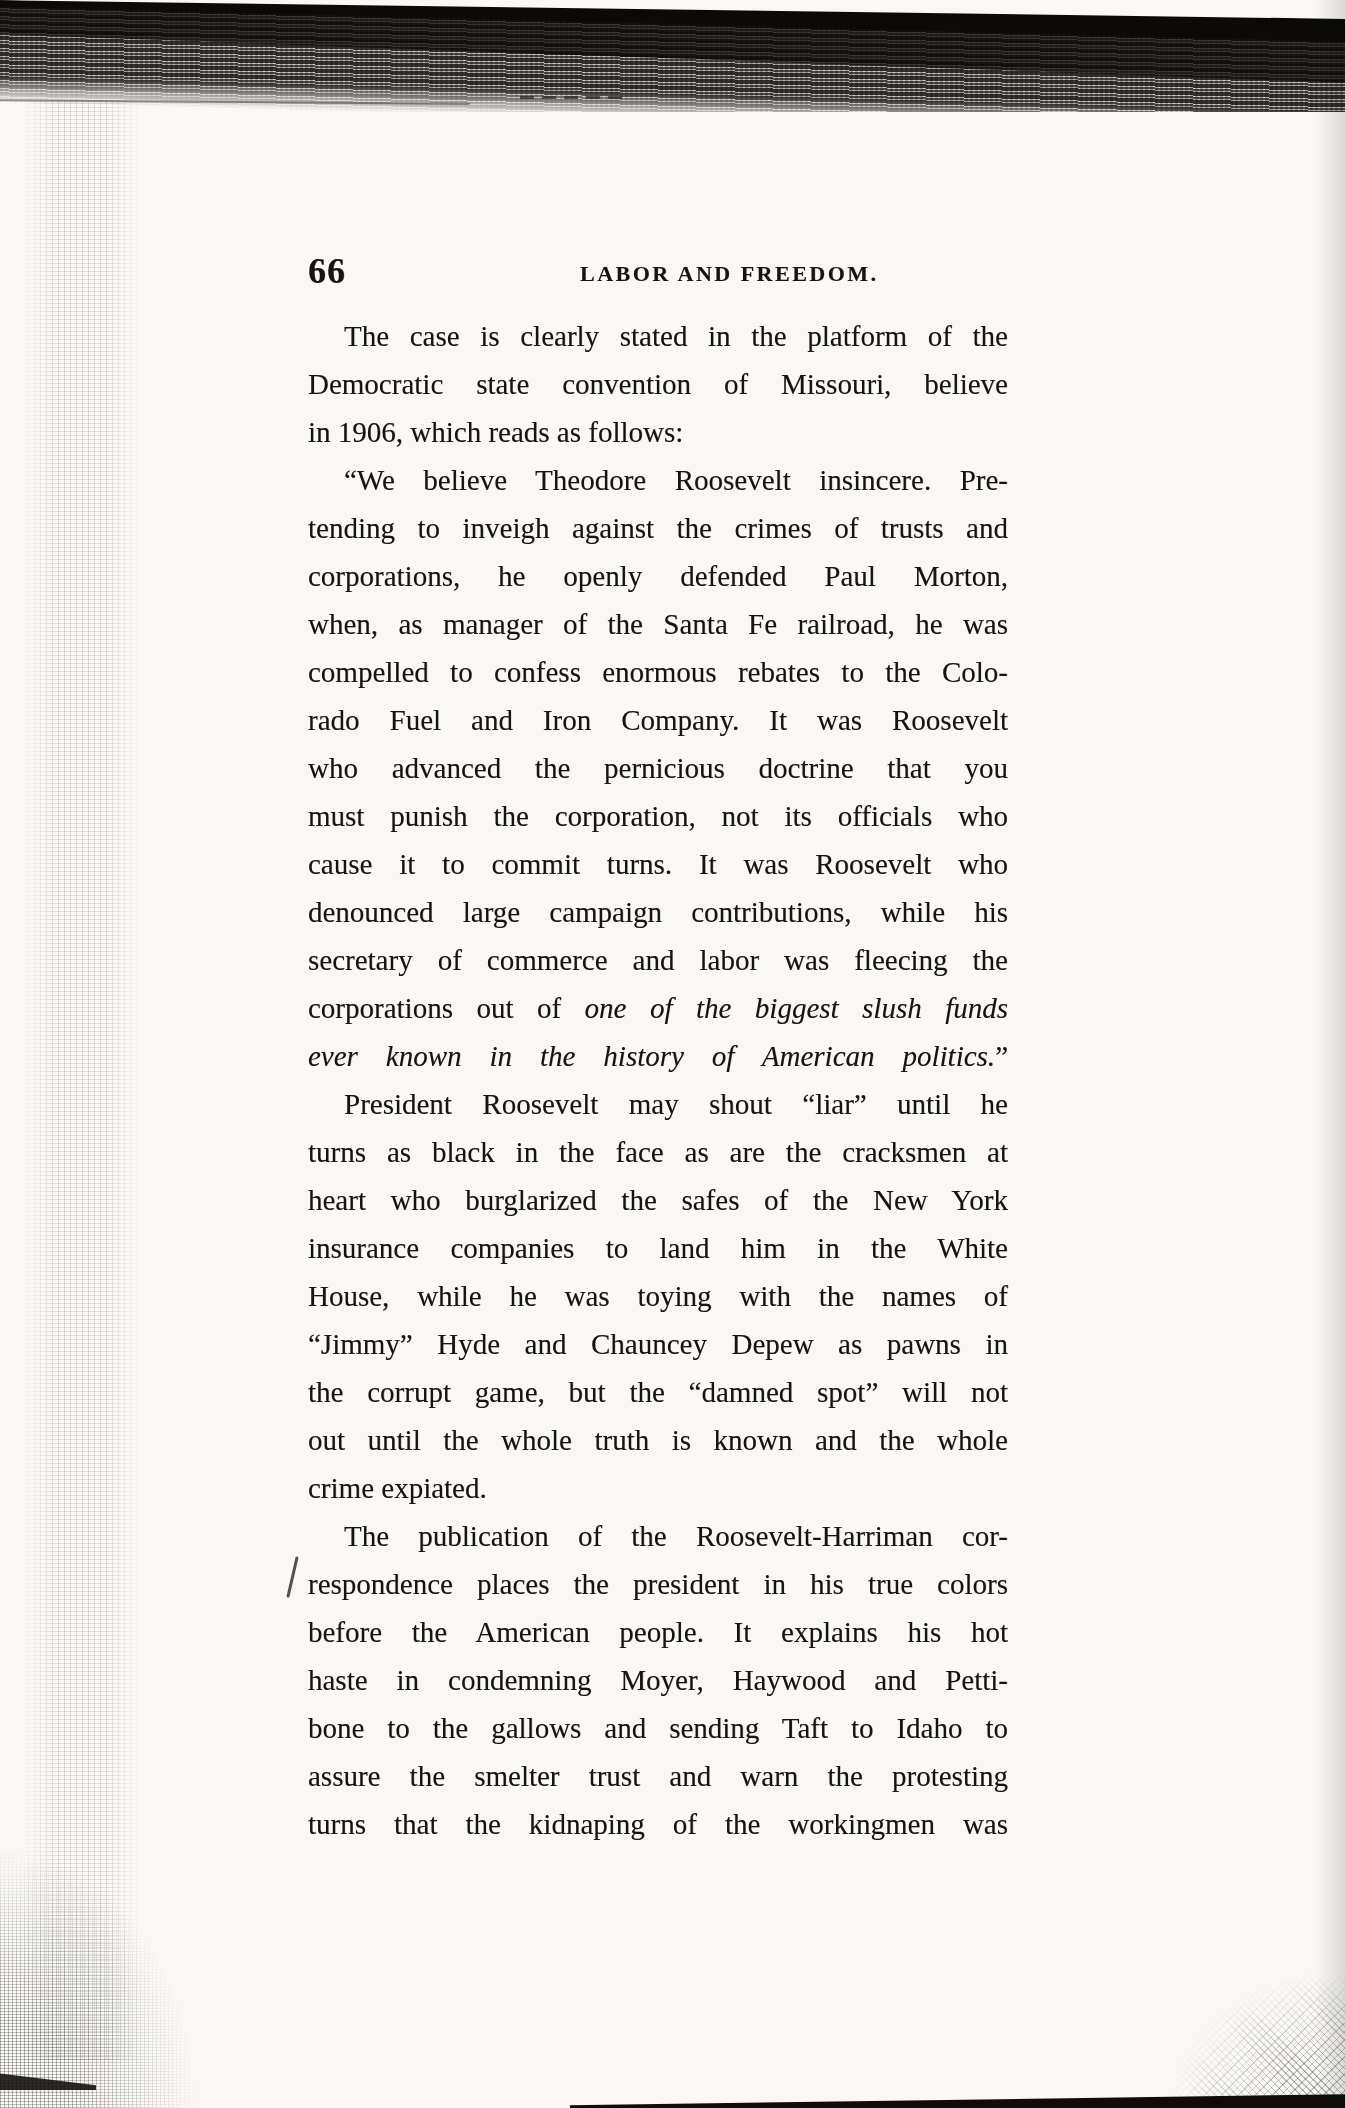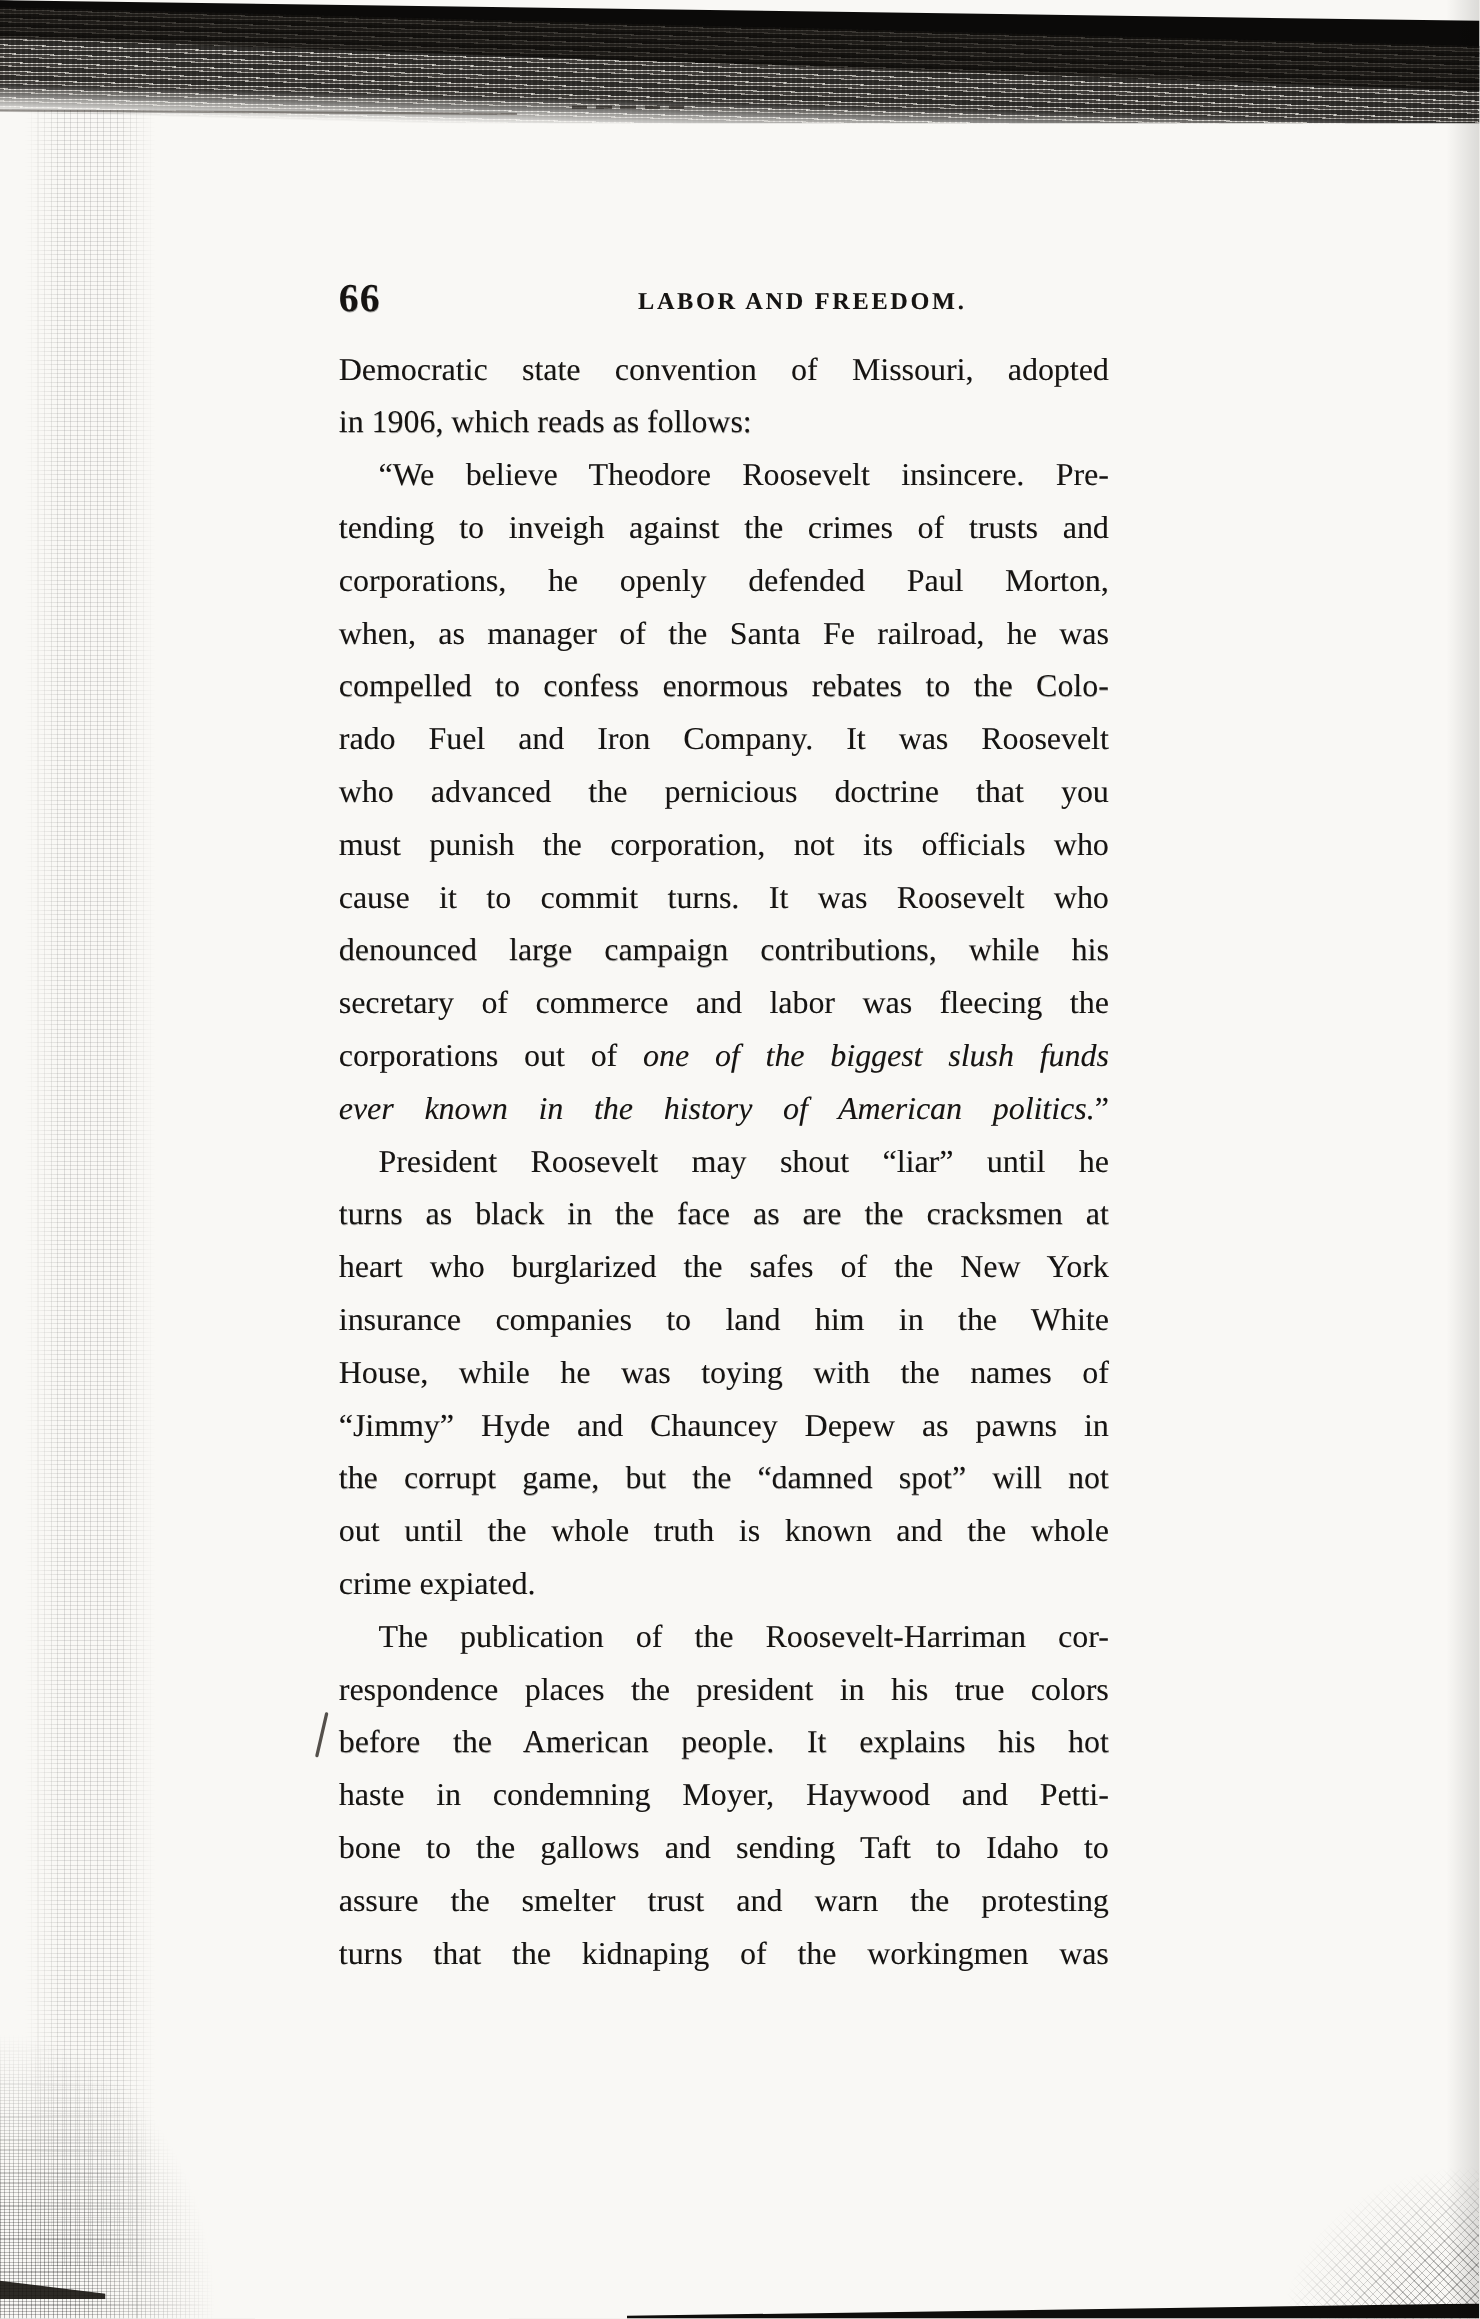--- a/index.html
+++ b/index.html
@@ -126,21 +126,22 @@
   <div class="bottom-right-noise"></div>
   <div class="bottom-wedge"></div>
   <div class="right-vignette"></div>
   <div class="pen-slash"></div>
 
   <div class="header-pagenum">66</div>
   <div class="header-title">LABOR AND FREEDOM.</div>
 
   <div class="page-body">
       <div>
-        <div class="line"><span>Democratic state convention of Missouri, adopted</span></div>
+        <div class="line indent"><span>The case is clearly stated in the platform of the</span></div>
+        <div class="line"><span>Democratic state convention of Missouri, believe</span></div>
         <div class="line no-just"><span>in 1906, which reads as follows:</span></div>
       </div>
       <div>
         <div class="line indent"><span>“We believe Theodore Roosevelt insincere. Pre-</span></div>
         <div class="line"><span>tending to inveigh against the crimes of trusts and</span></div>
         <div class="line"><span>corporations, he openly defended Paul Morton,</span></div>
         <div class="line"><span>when, as manager of the Santa Fe railroad, he was</span></div>
         <div class="line"><span>compelled to confess enormous rebates to the Colo-</span></div>
         <div class="line"><span>rado Fuel and Iron Company. It was Roosevelt</span></div>
         <div class="line"><span>who advanced the pernicious doctrine that you</span></div>

